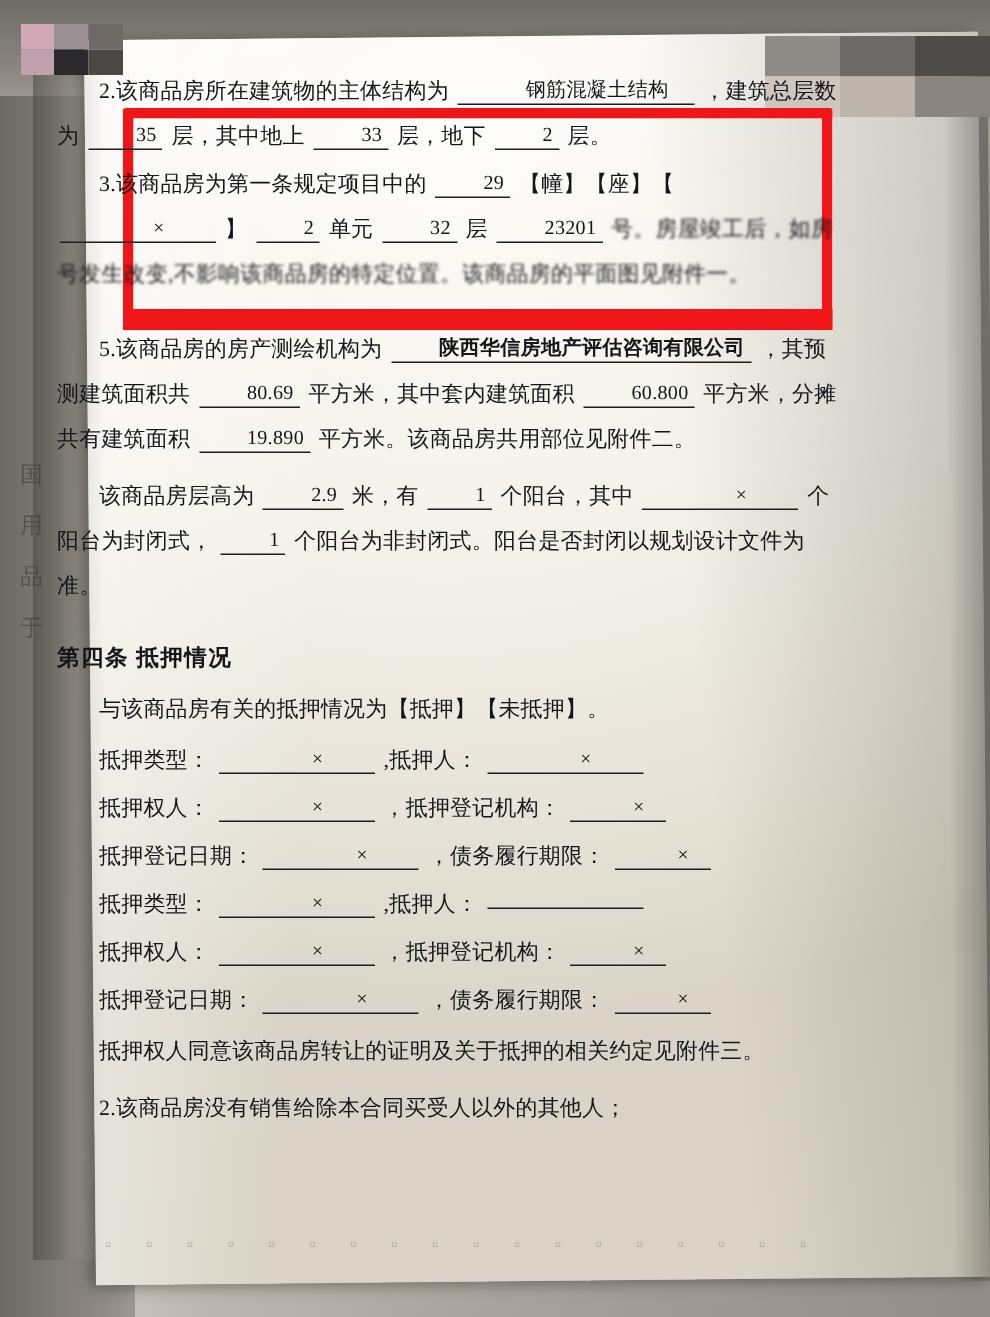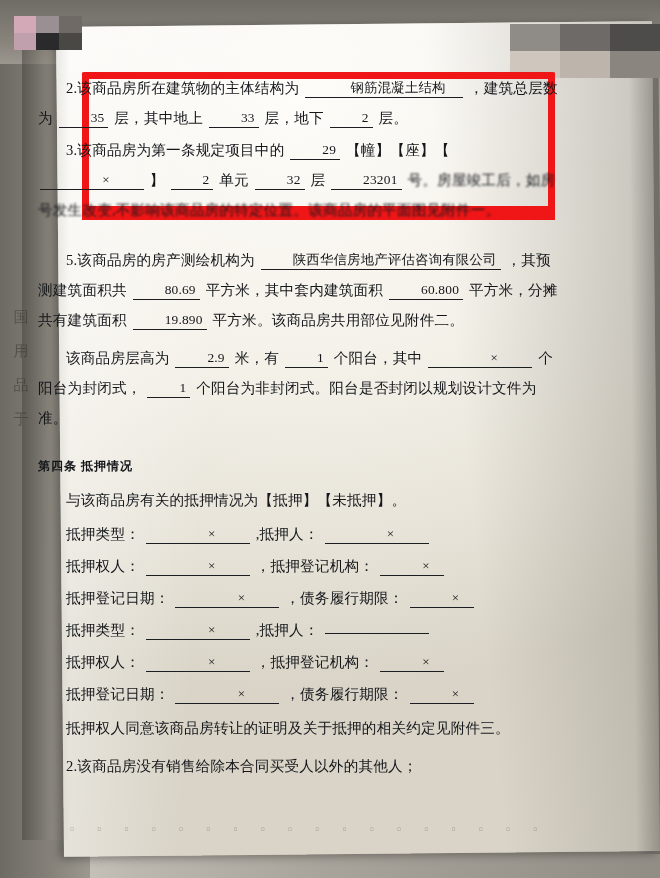--- a/index.html
+++ b/index.html
@@ -60,39 +60,39 @@
   .red-box{
     position:absolute;border:7px solid #f01617;border-radius:2px;
     box-sizing:border-box;pointer-events:none;
   }
   .red-bottom{
     position:absolute;background:#f01617;
   }
 
   
   .content{
-    position:absolute;left:38px;top:73px;width:520px;
+    position:absolute;left:38px;top:46px;width:520px;
     font-family:"Liberation Serif","DejaVu Serif",serif;
     color:#14161a;font-size:14.6px;line-height:30px;
     letter-spacing:.2px;
   }
   .p{margin:0 0 2px 0;text-indent:0;white-space:normal;}
   .ind{ text-indent:28px; }
-  .bold{font-weight:bold;font-size:12px;letter-spacing:1px;}
+  .bold{font-weight:bold;font-size:15px;letter-spacing:1px;}
   .fill{
     display:inline-block;border-bottom:1px solid #1b1d20;
     text-align:center;padding:0 4px;margin:0 2px;
     font-size:13.4px;line-height:18px;position:relative;top:-1px;
   }
   .x{font-size:13px;}
   .blank-sm{min-width:34px;}
   .blank-md{min-width:56px;}
   .blank-lg{min-width:96px;}
   .blank-xl{min-width:150px;}
-  .blank-xxl{min-width:210px;}
+  .blank-xxl{min-width:210px;font-weight:bold;}
 
   
   .side-chars{
     position:absolute;left:6px;top:300px;width:30px;
     font-family:"Liberation Serif",serif;color:#3a372f;opacity:.55;
     font-size:15px;line-height:34px;text-align:center;
   }
   
   .bottom-faint{
     position:absolute;left:70px;top:822px;width:520px;height:16px;

